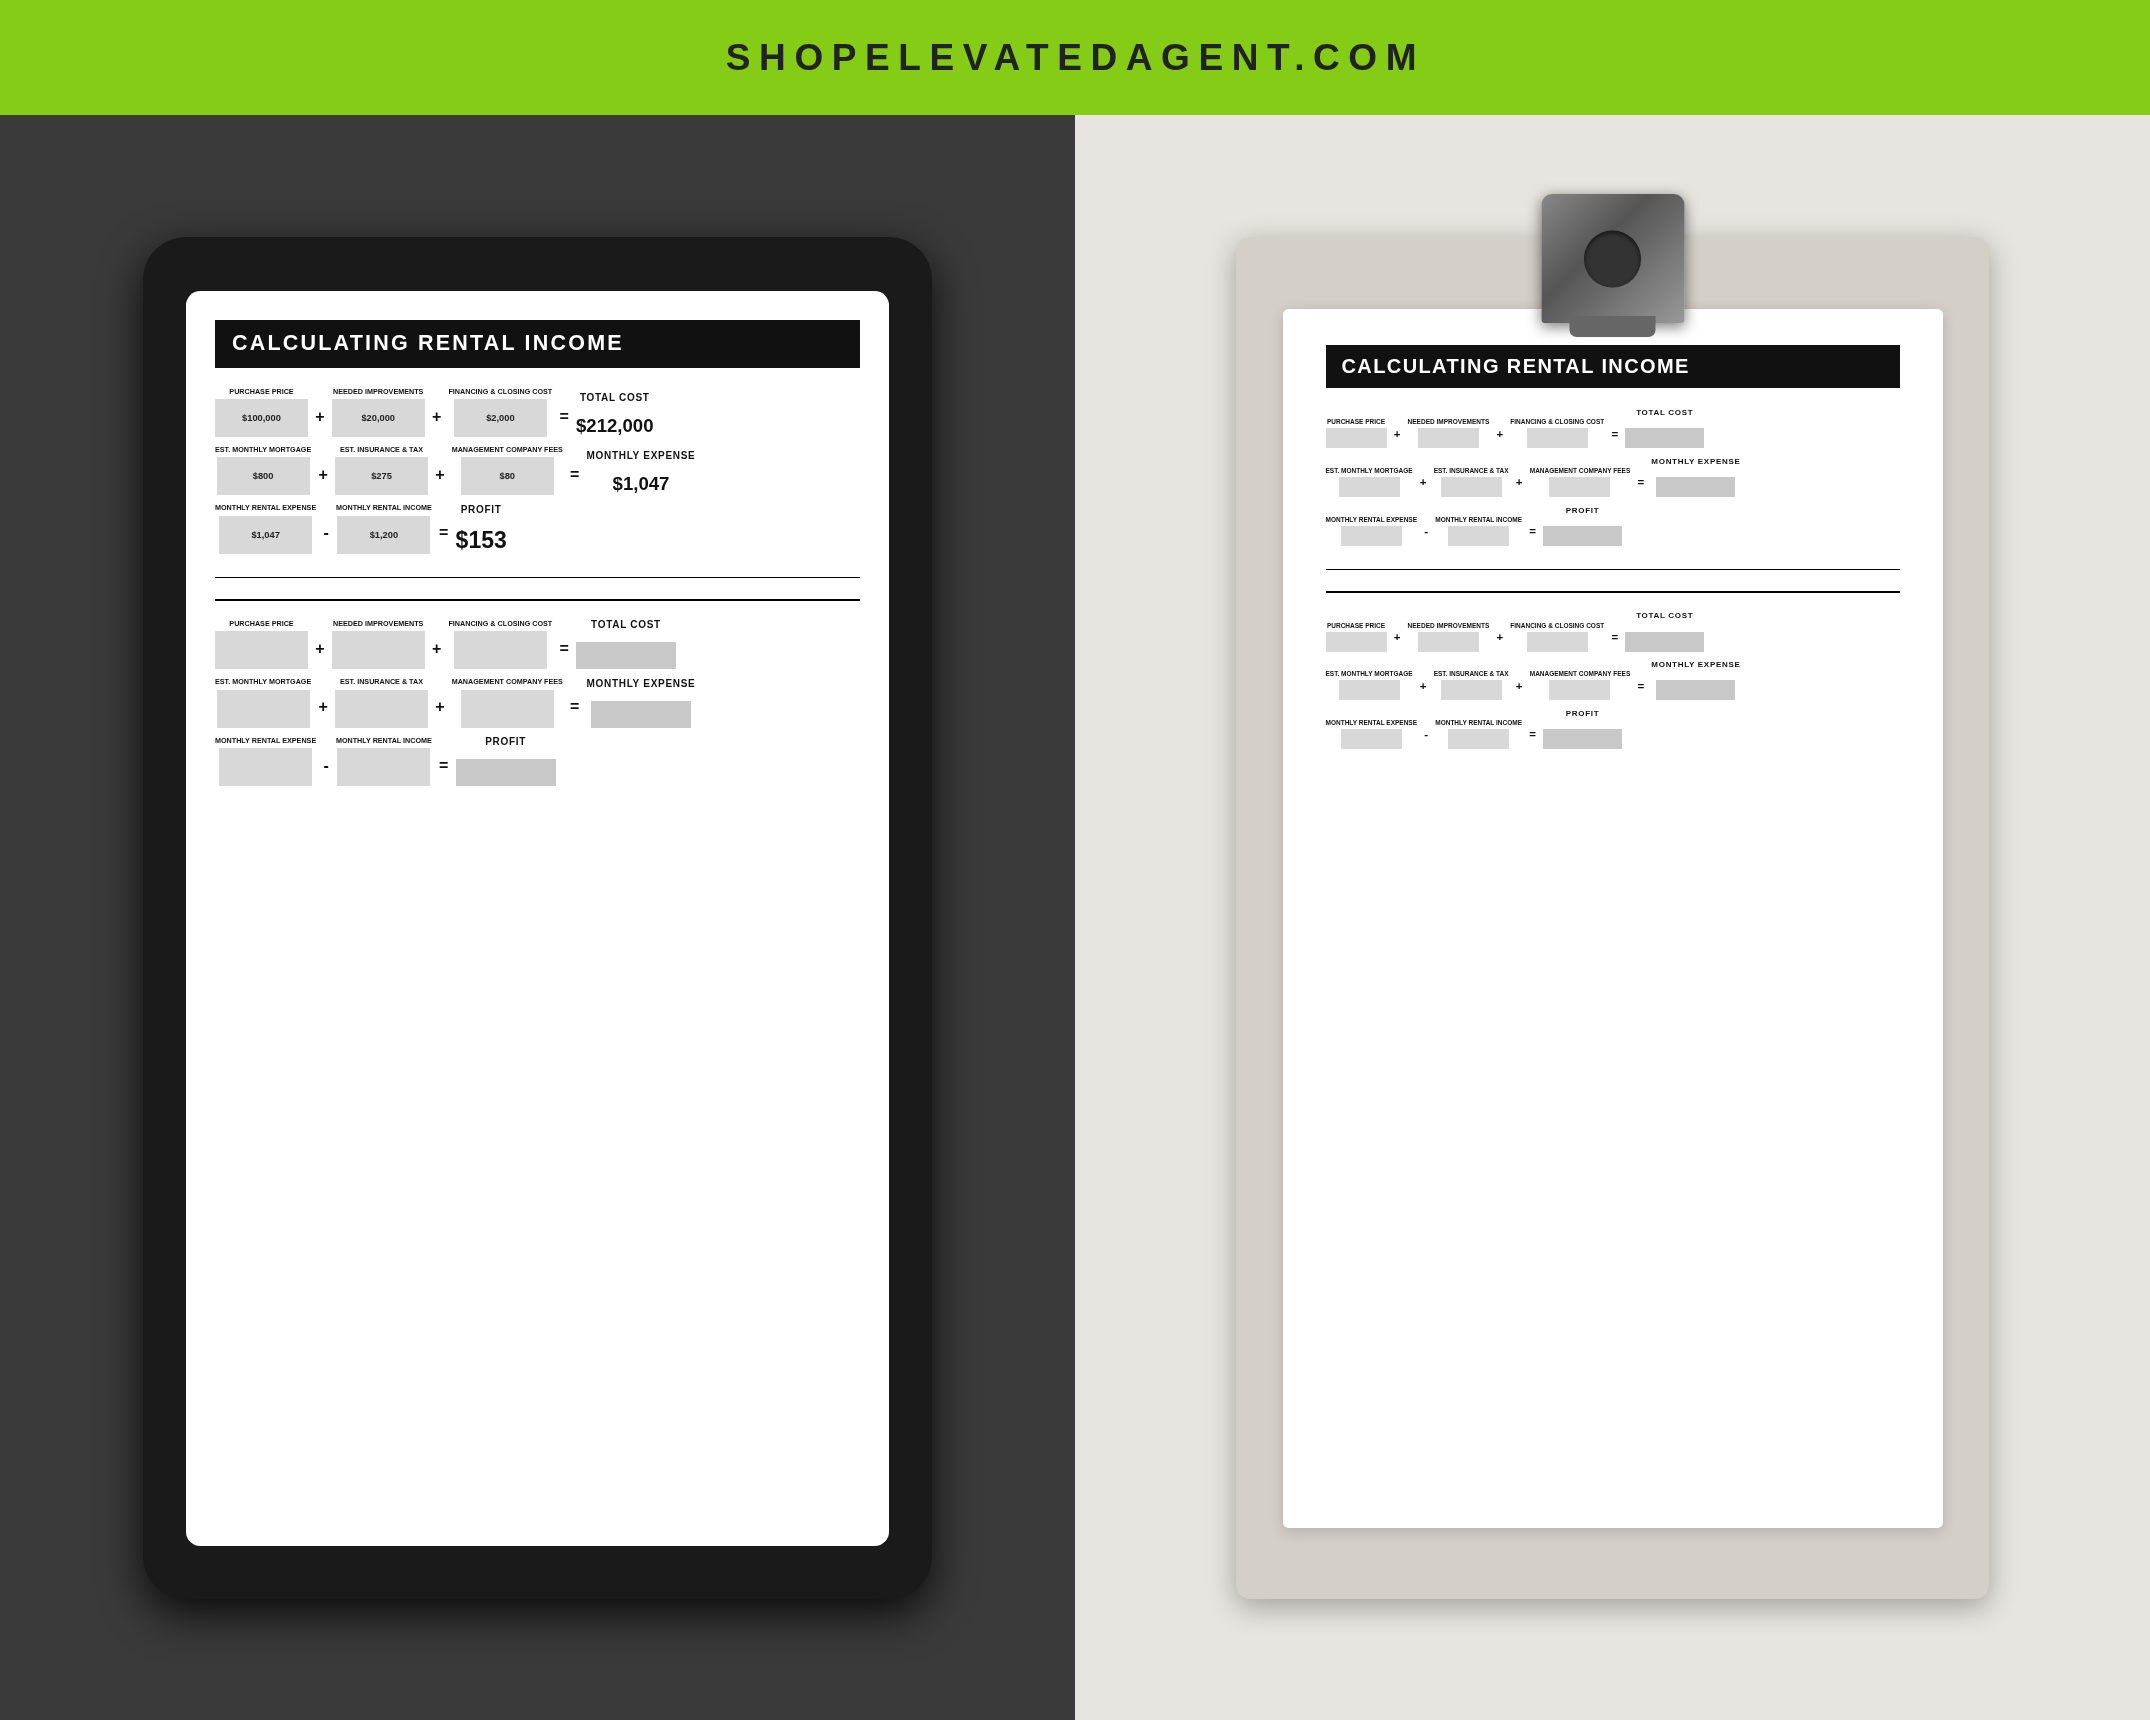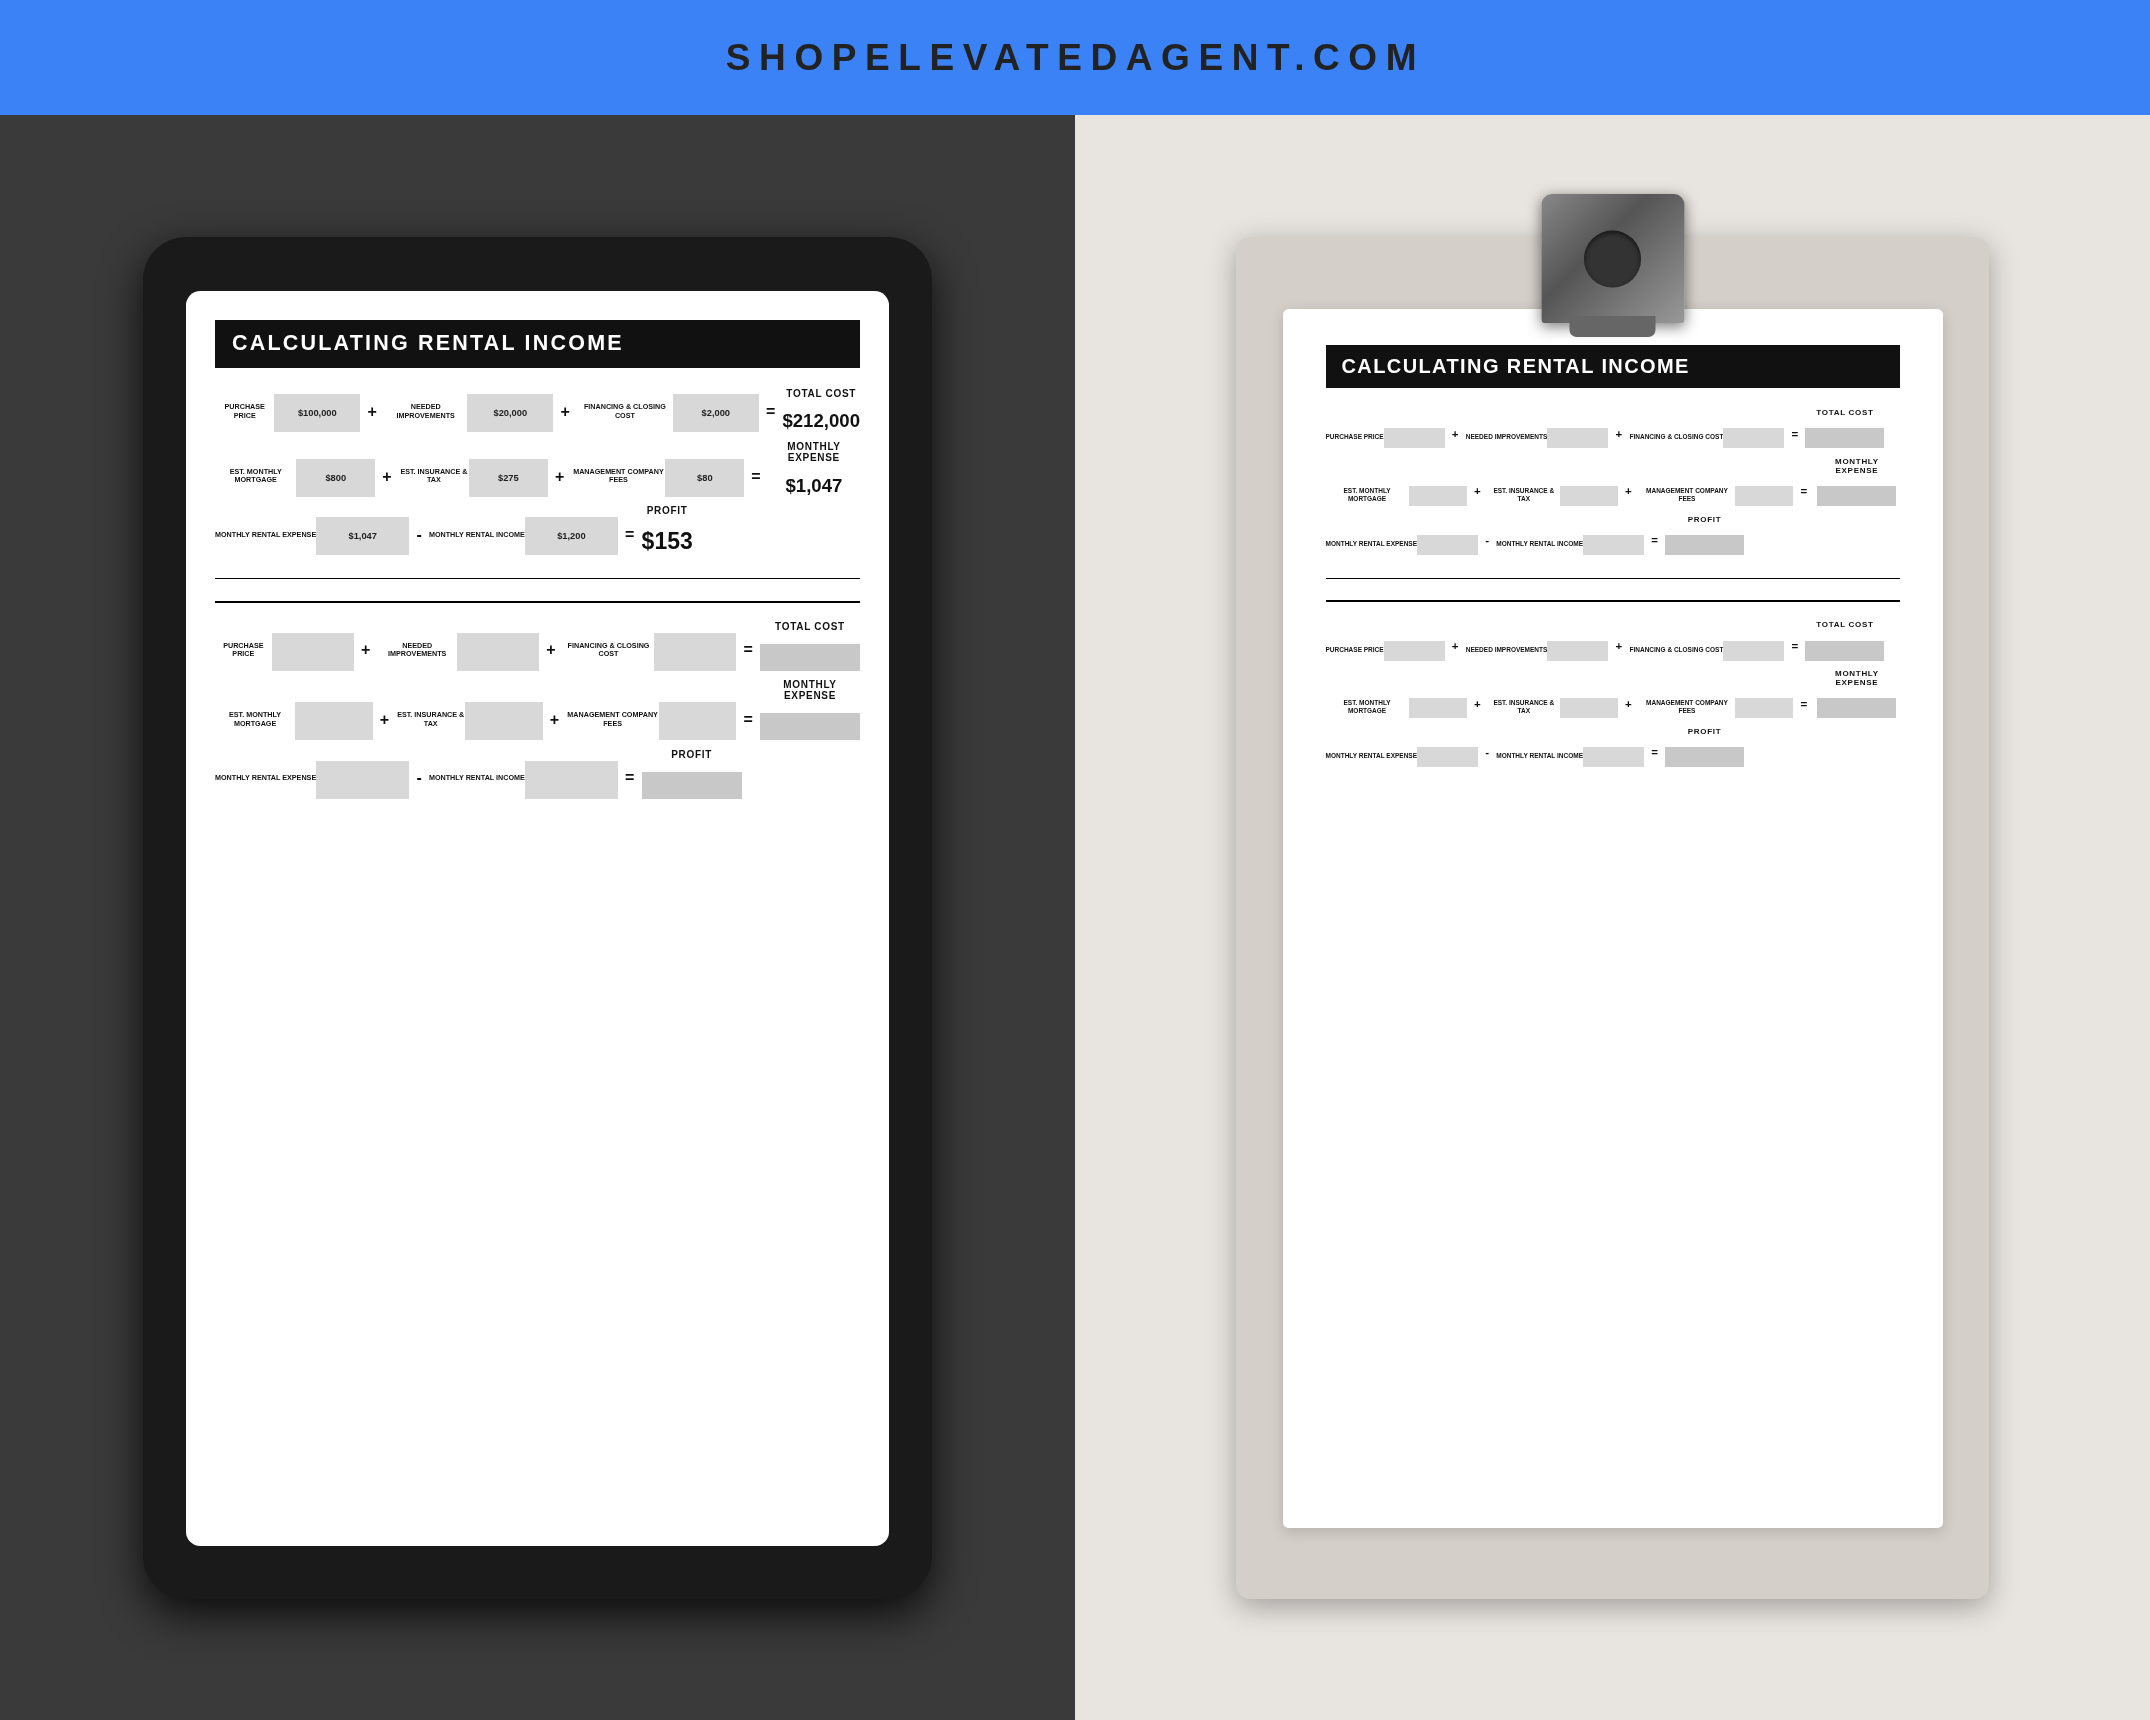--- a/index.html
+++ b/index.html
@@ -12,21 +12,21 @@
       overflow: hidden;
     }
 
     
     .site-header {
       width: 100%;
       height: 115px;
       display: flex;
       align-items: center;
       justify-content: center;
-      background: #3b82f6;
+      background: #84cc16;
       letter-spacing: 8.6px;
       font-size: 37px;
       font-weight: bold;
       color: #222;
       flex-shrink: 0;
     }
 
     
     .main-content {
       flex: 1;
@@ -173,21 +173,21 @@
     
     .calc-row {
       display: flex;
       align-items: flex-end;
       gap: 7.2px;
       margin-bottom: 8.6px;
     }
 
     .field-group {
       display: flex;
-      flex-direction: row;
+      flex-direction: column;
       align-items: center;
     }
 
     .field-label {
       font-size: 8px;
       font-weight: 700;
       text-align: center;
       color: #111;
       margin-bottom: 2.9px;
       line-height: 1.2;

